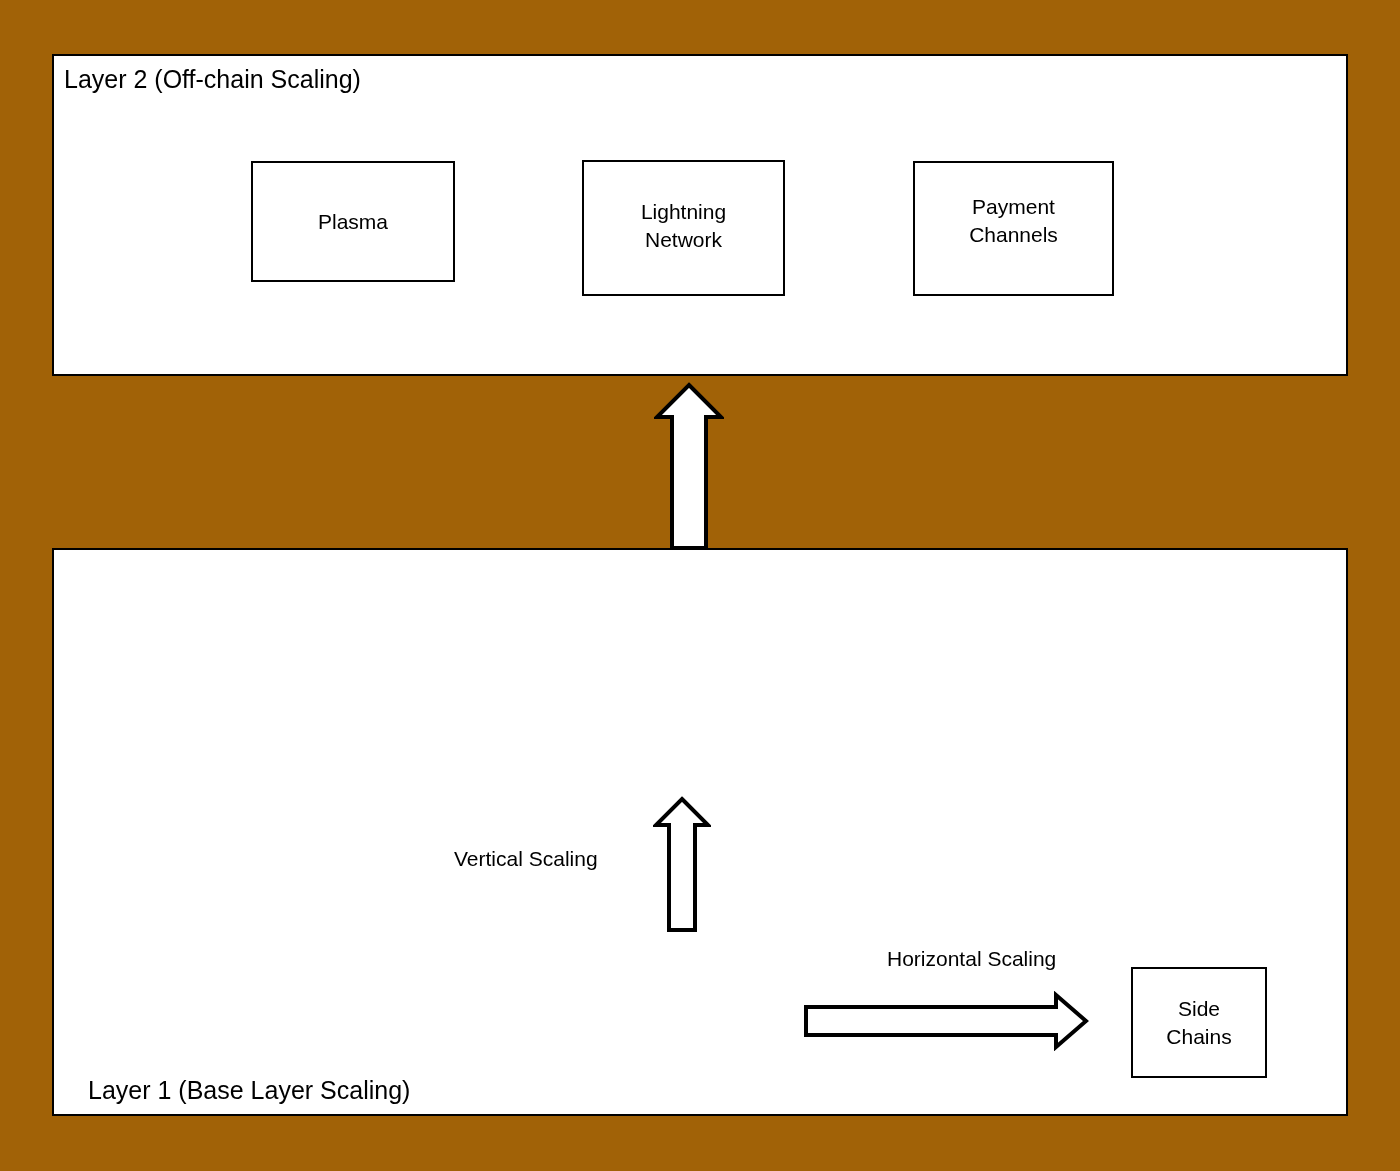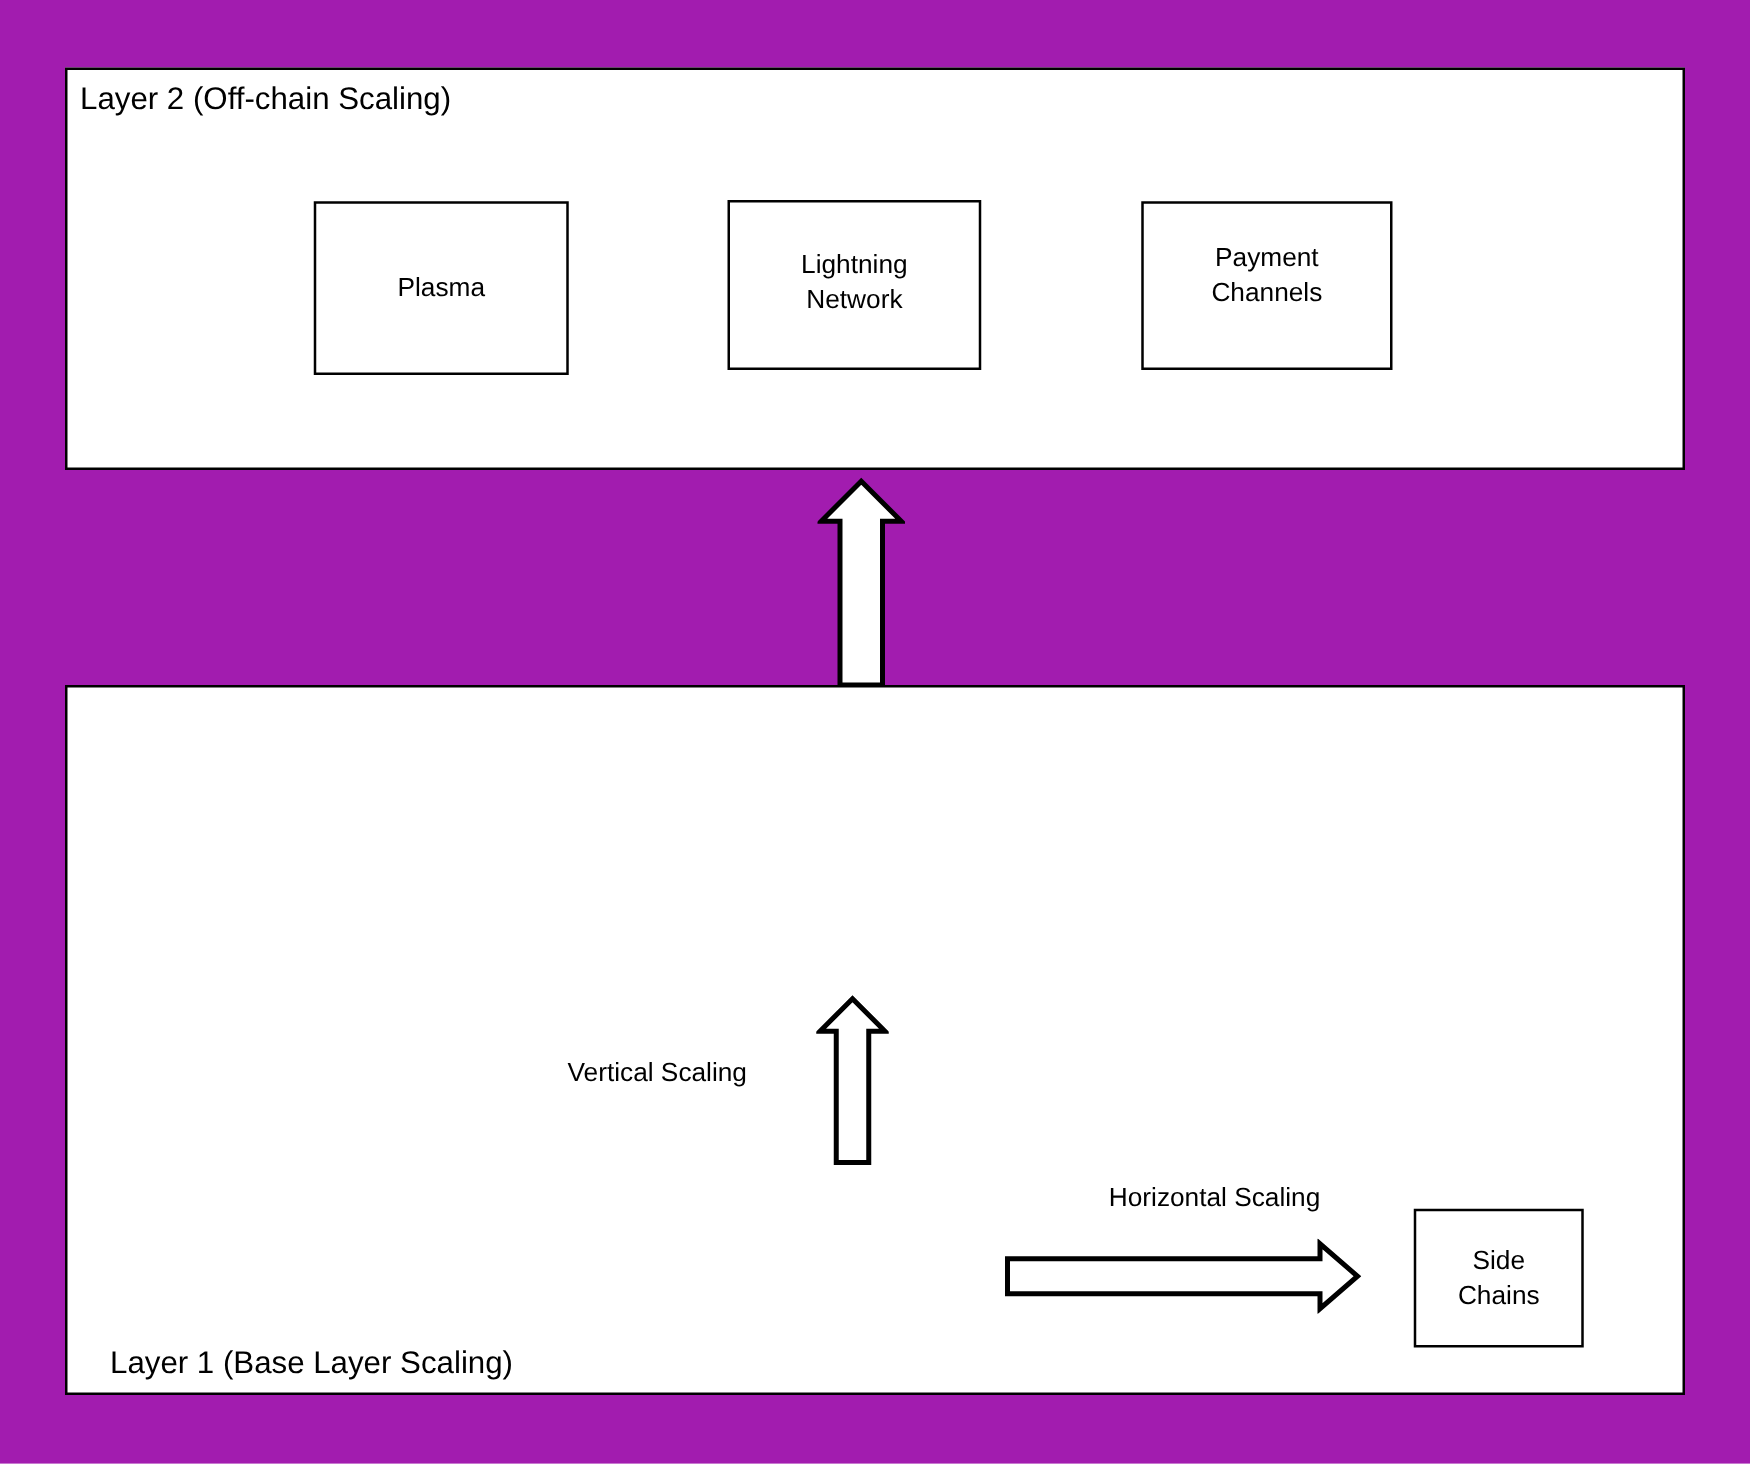--- a/index.html
+++ b/index.html
@@ -9,21 +9,21 @@
     background: #ffffff;
   }
   body {
     font-family: "Liberation Sans", sans-serif;
     color: #000000;
   }
   #canvas {
     position: relative;
     width: 1400px;
     height: 1171px;
-    background: #a21caf;
+    background: #a16207;
     overflow: hidden;
   }
 
   
   .layer-container {
     position: absolute;
     box-sizing: border-box;
     border: 2px solid #000000;
     background: #ffffff;
   }
@@ -75,21 +75,21 @@
     color: #000000;
     white-space: pre-line;
     padding: 0 6px;
   }
 
   
   #node-plasma {
     left: 251px;
     top: 161px;
     width: 204px;
-    height: 139px;
+    height: 121px;
   }
   #node-lightning {
     left: 582px;
     top: 160px;
     width: 203px;
     height: 136px;
   }
   #node-payment-channels {
     left: 913px;
     top: 161px;

